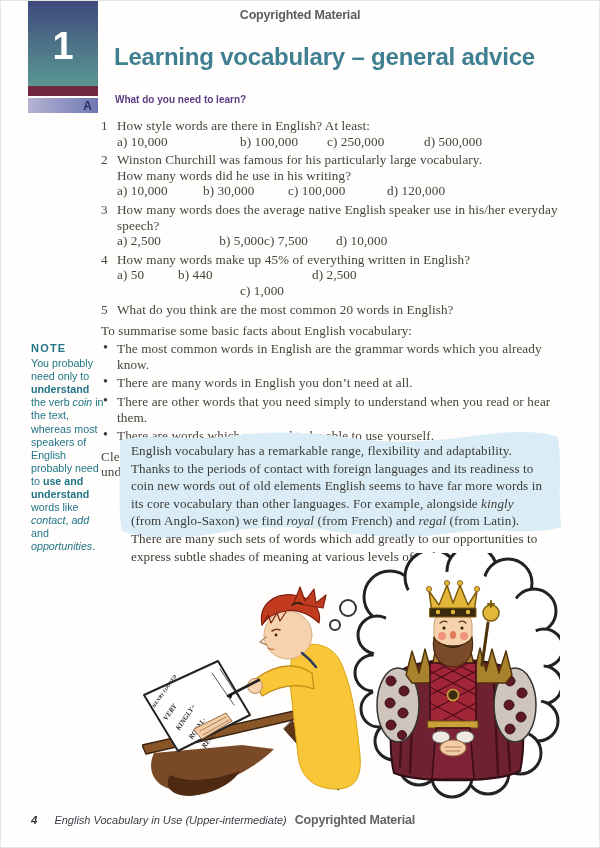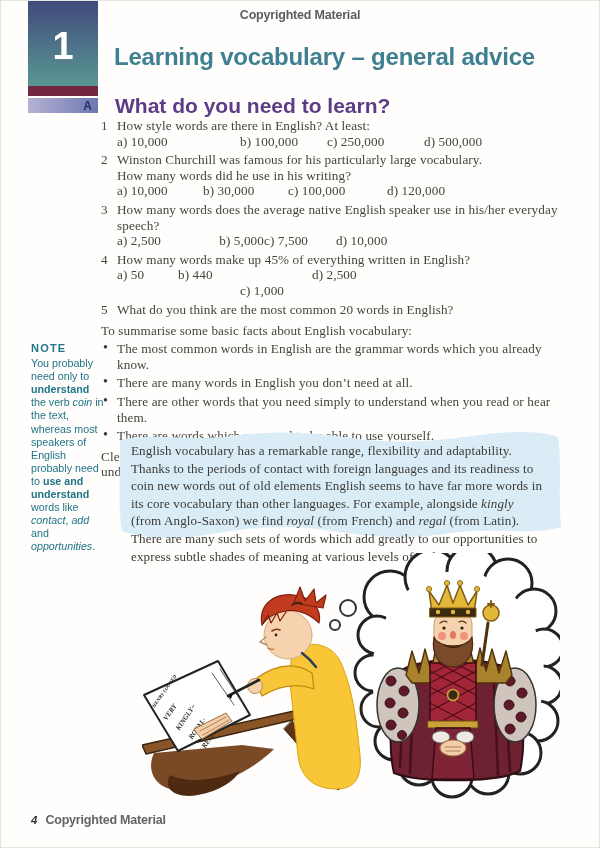--- a/index.html
+++ b/index.html
@@ -32,21 +32,21 @@
     position:absolute; left:27px; top:97px; width:70px; height:15px;
     background:linear-gradient(to right, var(--a-bar-left), var(--a-bar-right));
     display:flex; align-items:center; justify-content:flex-end; padding-right:6px; box-sizing:border-box;
   }
   .a-letter{
     font-family:"Liberation Sans", sans-serif; font-size:12px; font-weight:bold;
     color:var(--a-letter); line-height:1;
   }
   .section-heading{
     position:absolute; left:114px; top:93px; width:400px;
-    font-family:"Liberation Sans", sans-serif; font-size:21px; font-weight:bold;
+    font-family:"Liberation Sans", sans-serif; font-size:10px; font-weight:bold;
     color:var(--heading-purple);
   }
   .main-col{
     position:absolute; left:100px; top:117px; width:466px;
     font-size:13.2px; line-height:15.6px; letter-spacing:0.1px;
   }
   .question{display:flex; margin-bottom:3px;}
   .qnum{width:16px; flex:none;}
   .qbody{flex:1;}
   .options{display:flex;}
@@ -365,16 +365,17 @@
             <line x1="349" y1="48" x2="349" y2="54" stroke="#7e5c10" stroke-width="2"></line>
             <line x1="346" y1="51" x2="352" y2="51" stroke="#7e5c10" stroke-width="2"></line>
           </g>
         </g>
       </g>
     </svg>
   </div>
 
   <div class="footer">
     <span class="footer-pagenum">4</span>
+    <span class="footer-booktitle">English Vocabulary in Use (Upper-intermediate)</span>
     <span class="copyright-bottom">Copyrighted Material</span>
   </div>
 
 </div>
 
 </body></html>

